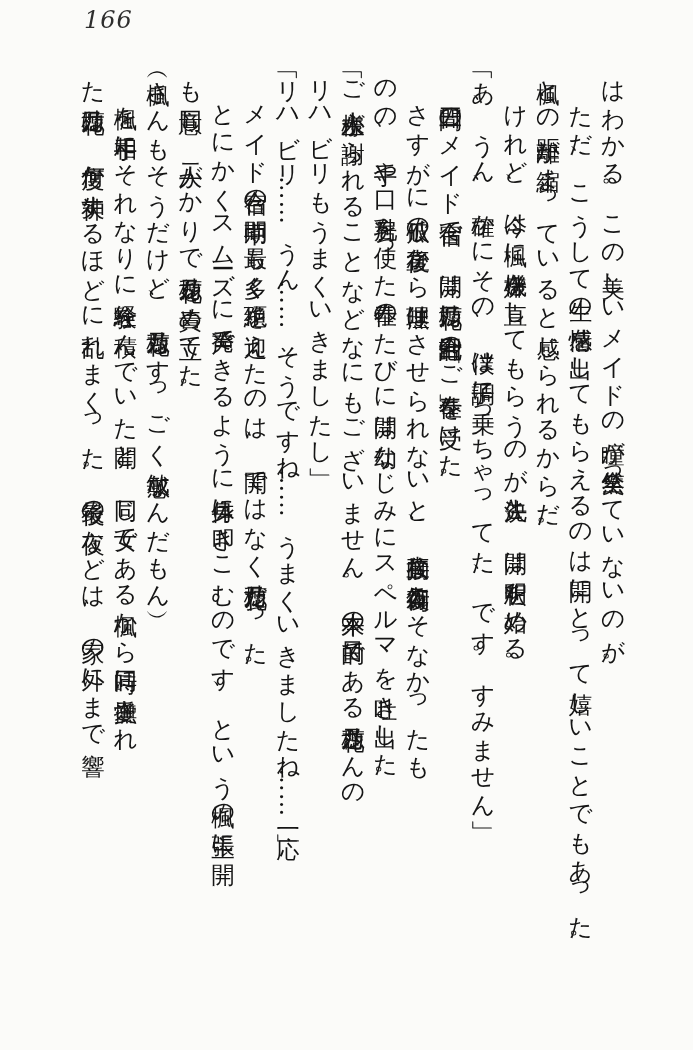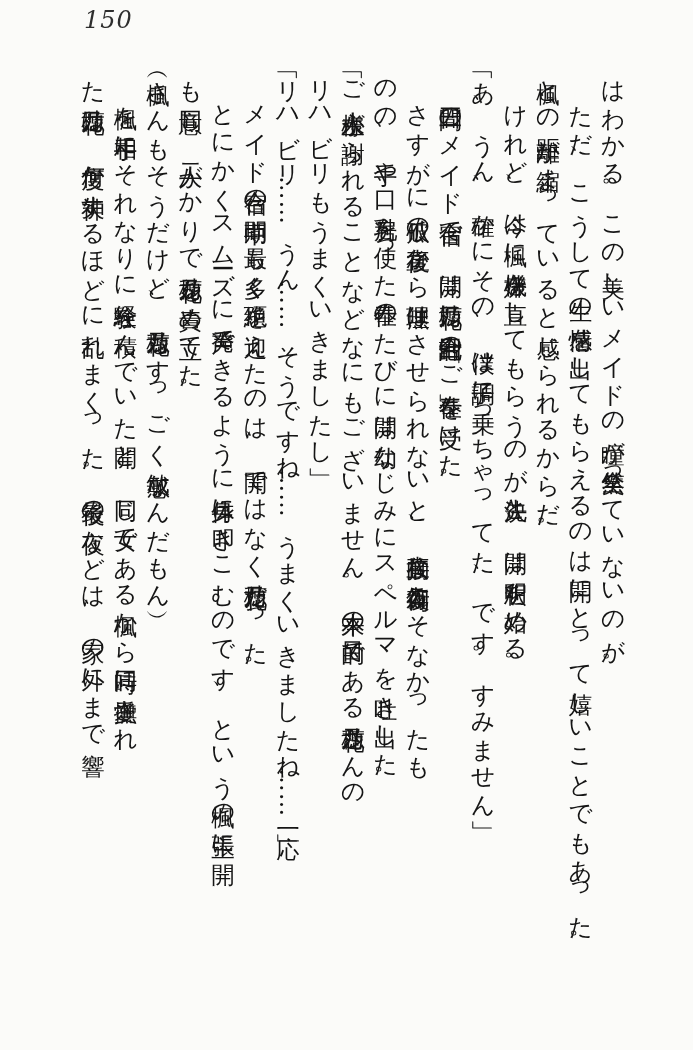--- a/index.html
+++ b/index.html
@@ -47,21 +47,21 @@
     overflow: visible;
   }
   .text-line.indent {
     text-indent: 24.5px;
   }
 </style>
 </head>
 <body>
 
 <div class="page">
-  <div class="page-number">150</div>
+  <div class="page-number">166</div>
   <div class="text-area" id="text-area">
       <div class="text-line">はわかる。この美しいメイドの瞳が全然笑っていないのが。</div>
       <div class="text-line indent">ただ、こうして生の感情を出してもらえるのは開にとって嬉しいことでもあった。</div>
       <div class="text-line">楓との距離が縮まっていると感じられるからだ。</div>
       <div class="text-line indent">けれど、今は楓に機嫌を直してもらうのが先決と、開は釈明を始める。</div>
       <div class="text-line">「あ、うん、確かにその、僕は調子に乗っちゃってた、です。すみません」</div>
       <div class="text-line indent">三日間のメイド合宿で、開は穂乃花に合計七回の「ご奉仕」を受けた。</div>
       <div class="text-line indent">さすがに破瓜の直後から無理はさせられないと、直接的な夜伽行為こそなかったも</div>
       <div class="text-line">のの、手や口、乳房を使った奉仕のたびに開は幼なじみにスペルマを吐き出した。</div>
       <div class="text-line">「ご主人様が謝られることなどなにもございません。本来の目的である穂乃花さんの</div>

